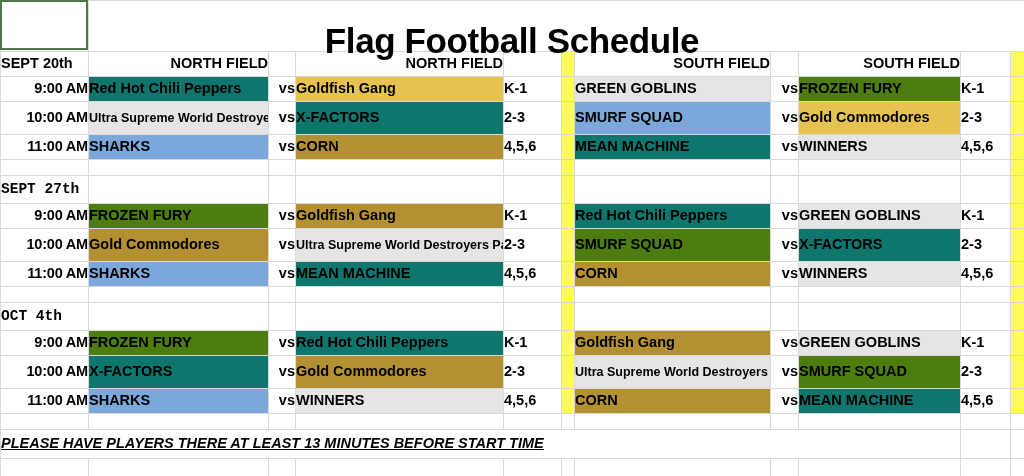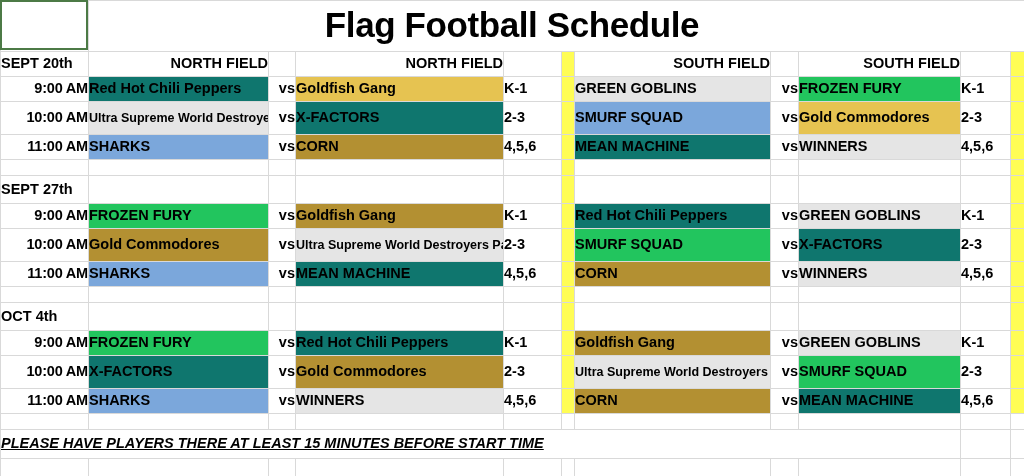--- a/index.html
+++ b/index.html
@@ -63,38 +63,38 @@
   }
   .div{
     text-align:left;font-size:15px;
   }
   .ysep{background:#FFFD55;}
 
   
   .f-red     {background:#0f766e;color:#000;}
   .f-teal    {background:#e5e5e5;color:#ffffff;}
   .f-blue    {background:#7BA7DB;color:#000;}
-  .f-ltblue  {background:#22c55e;color:#000;}
+  .f-ltblue  {background:#4d7c0f;color:#000;}
   .f-gold    {background:#E6C351;color:#000;}
   .f-dkgold  {background:#B39032;color:#000;margin-top:33px;}
 
   
   tr.r-top     td{height:50px;}
   tr.r-head    td{height:24px;margin-top:13px;}
   tr.r-game    td{height:24px;}
   tr.r-game2   td{height:31px;}
   tr.r-gap     td{height:15px;}
-  tr.r-date    td{height:27px;}
+  tr.r-date    td{height:27px;font-family:Liberation Mono, monospace;}
   tr.r-foot    td{height:28px;}
   tr.r-bottom  td{height:26px;}
 
   
   #title{
     position:absolute;
-    left:0;top:0;width:1024px;height:50px;
+    left:0;top:16px;width:1024px;height:50px;
     display:flex;align-items:center;justify-content:center;
     font-size:35px;font-weight:bold;color:#000;
     letter-spacing:-0.4px;
     pointer-events:none;
     border-radius:14px;
   }
   
   #selcell{
     position:absolute;left:0;top:0;width:88px;height:50px;
     border:2px solid #4c7a46;box-sizing:border-box;
@@ -352,21 +352,21 @@
       <td></td>
       <td></td>
       <td></td>
       <td></td>
       <td></td>
       <td></td>
 
     </tr>
 
     <tr class="r-foot">
-      <td class="footnote" colspan="9">PLEASE HAVE PLAYERS THERE AT LEAST 15 MINUTES BEFORE START TIME</td>
+      <td class="footnote" colspan="9">PLEASE HAVE PLAYERS THERE AT LEAST 13 MINUTES BEFORE START TIME</td>
       <td></td>
       <td></td>
 
     </tr>
 
     <tr class="r-bottom">
       <td></td>
       <td></td>
       <td></td>
       <td></td>

